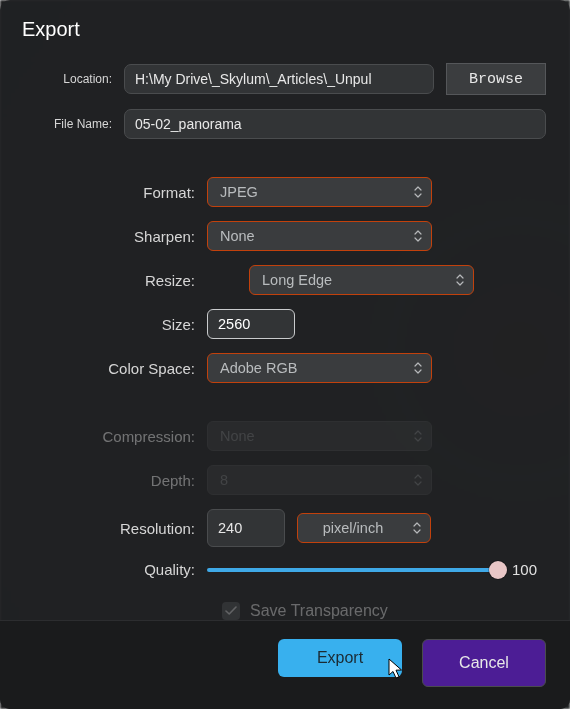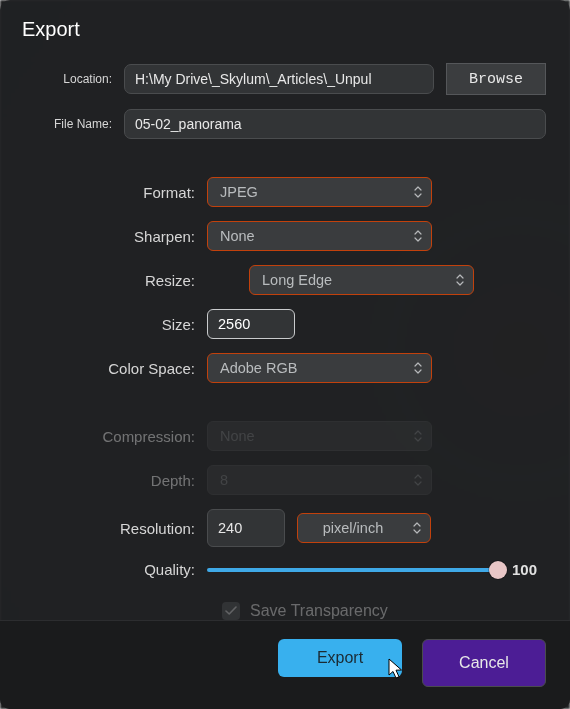--- a/index.html
+++ b/index.html
@@ -125,21 +125,21 @@
     position: relative; flex:1; height: 4px;
     background: #3fa9e8; border-radius: 2px;
     cursor: pointer;
   }
   .slider-thumb {
     position: absolute; right: -9px; top: 50%; transform: translateY(-50%);
     width: 18px; height: 18px; border-radius: 50%;
     background: #e8c6c6;
     box-shadow: 0 0 0 1px rgba(0,0,0,0.25);
   }
-  .slider-val { color:#e1e1e1; font-size:15px; width:34px; text-align:left;font-weight:bold; }
+  .slider-val { color:#e1e1e1; font-size:15px; width:34px; text-align:left; }
 
   .checkbox-row { display:flex; align-items:flex-end; gap:10px; opacity:0.4; justify-content:flex-start; padding-left: 210px; margin-top: 10px;}
   .checkbox {
     width:18px; height:18px; border-radius:4px;
     background:#4c4e50; display:flex; align-items:center; justify-content:center;
     color:#b9bcbe;
   }
 
   .footer {
     background: #1a1b1c;

